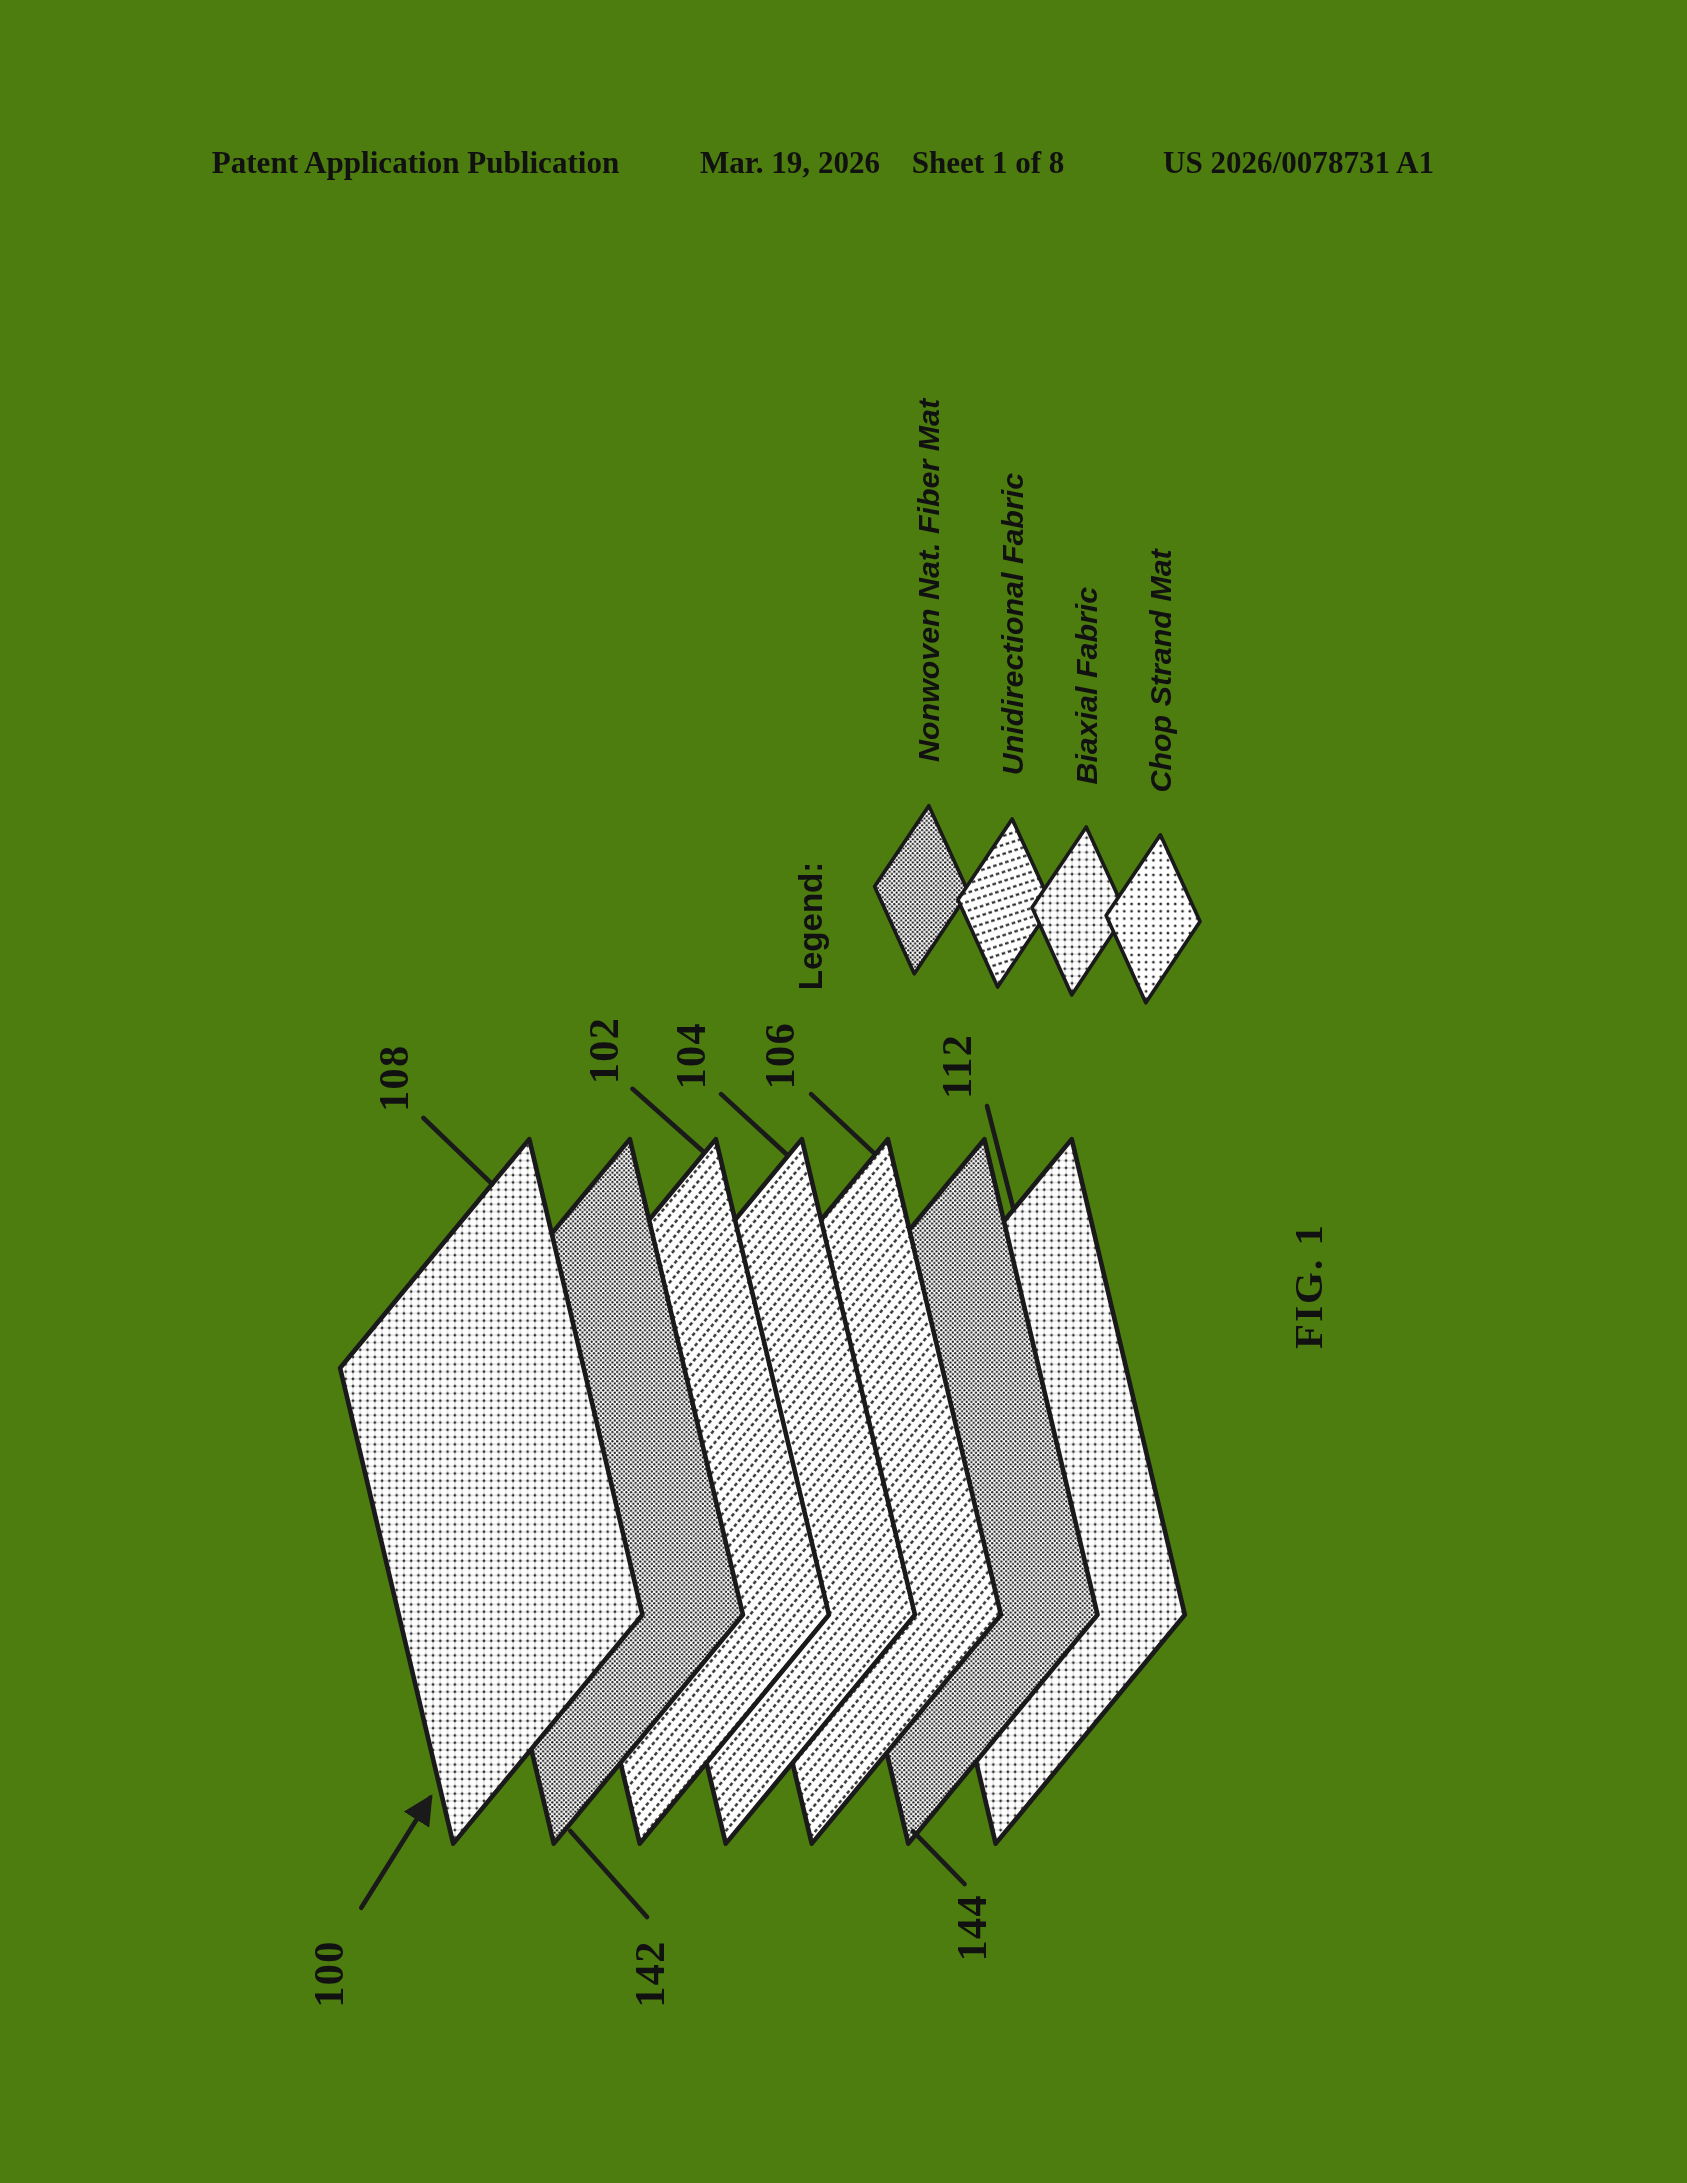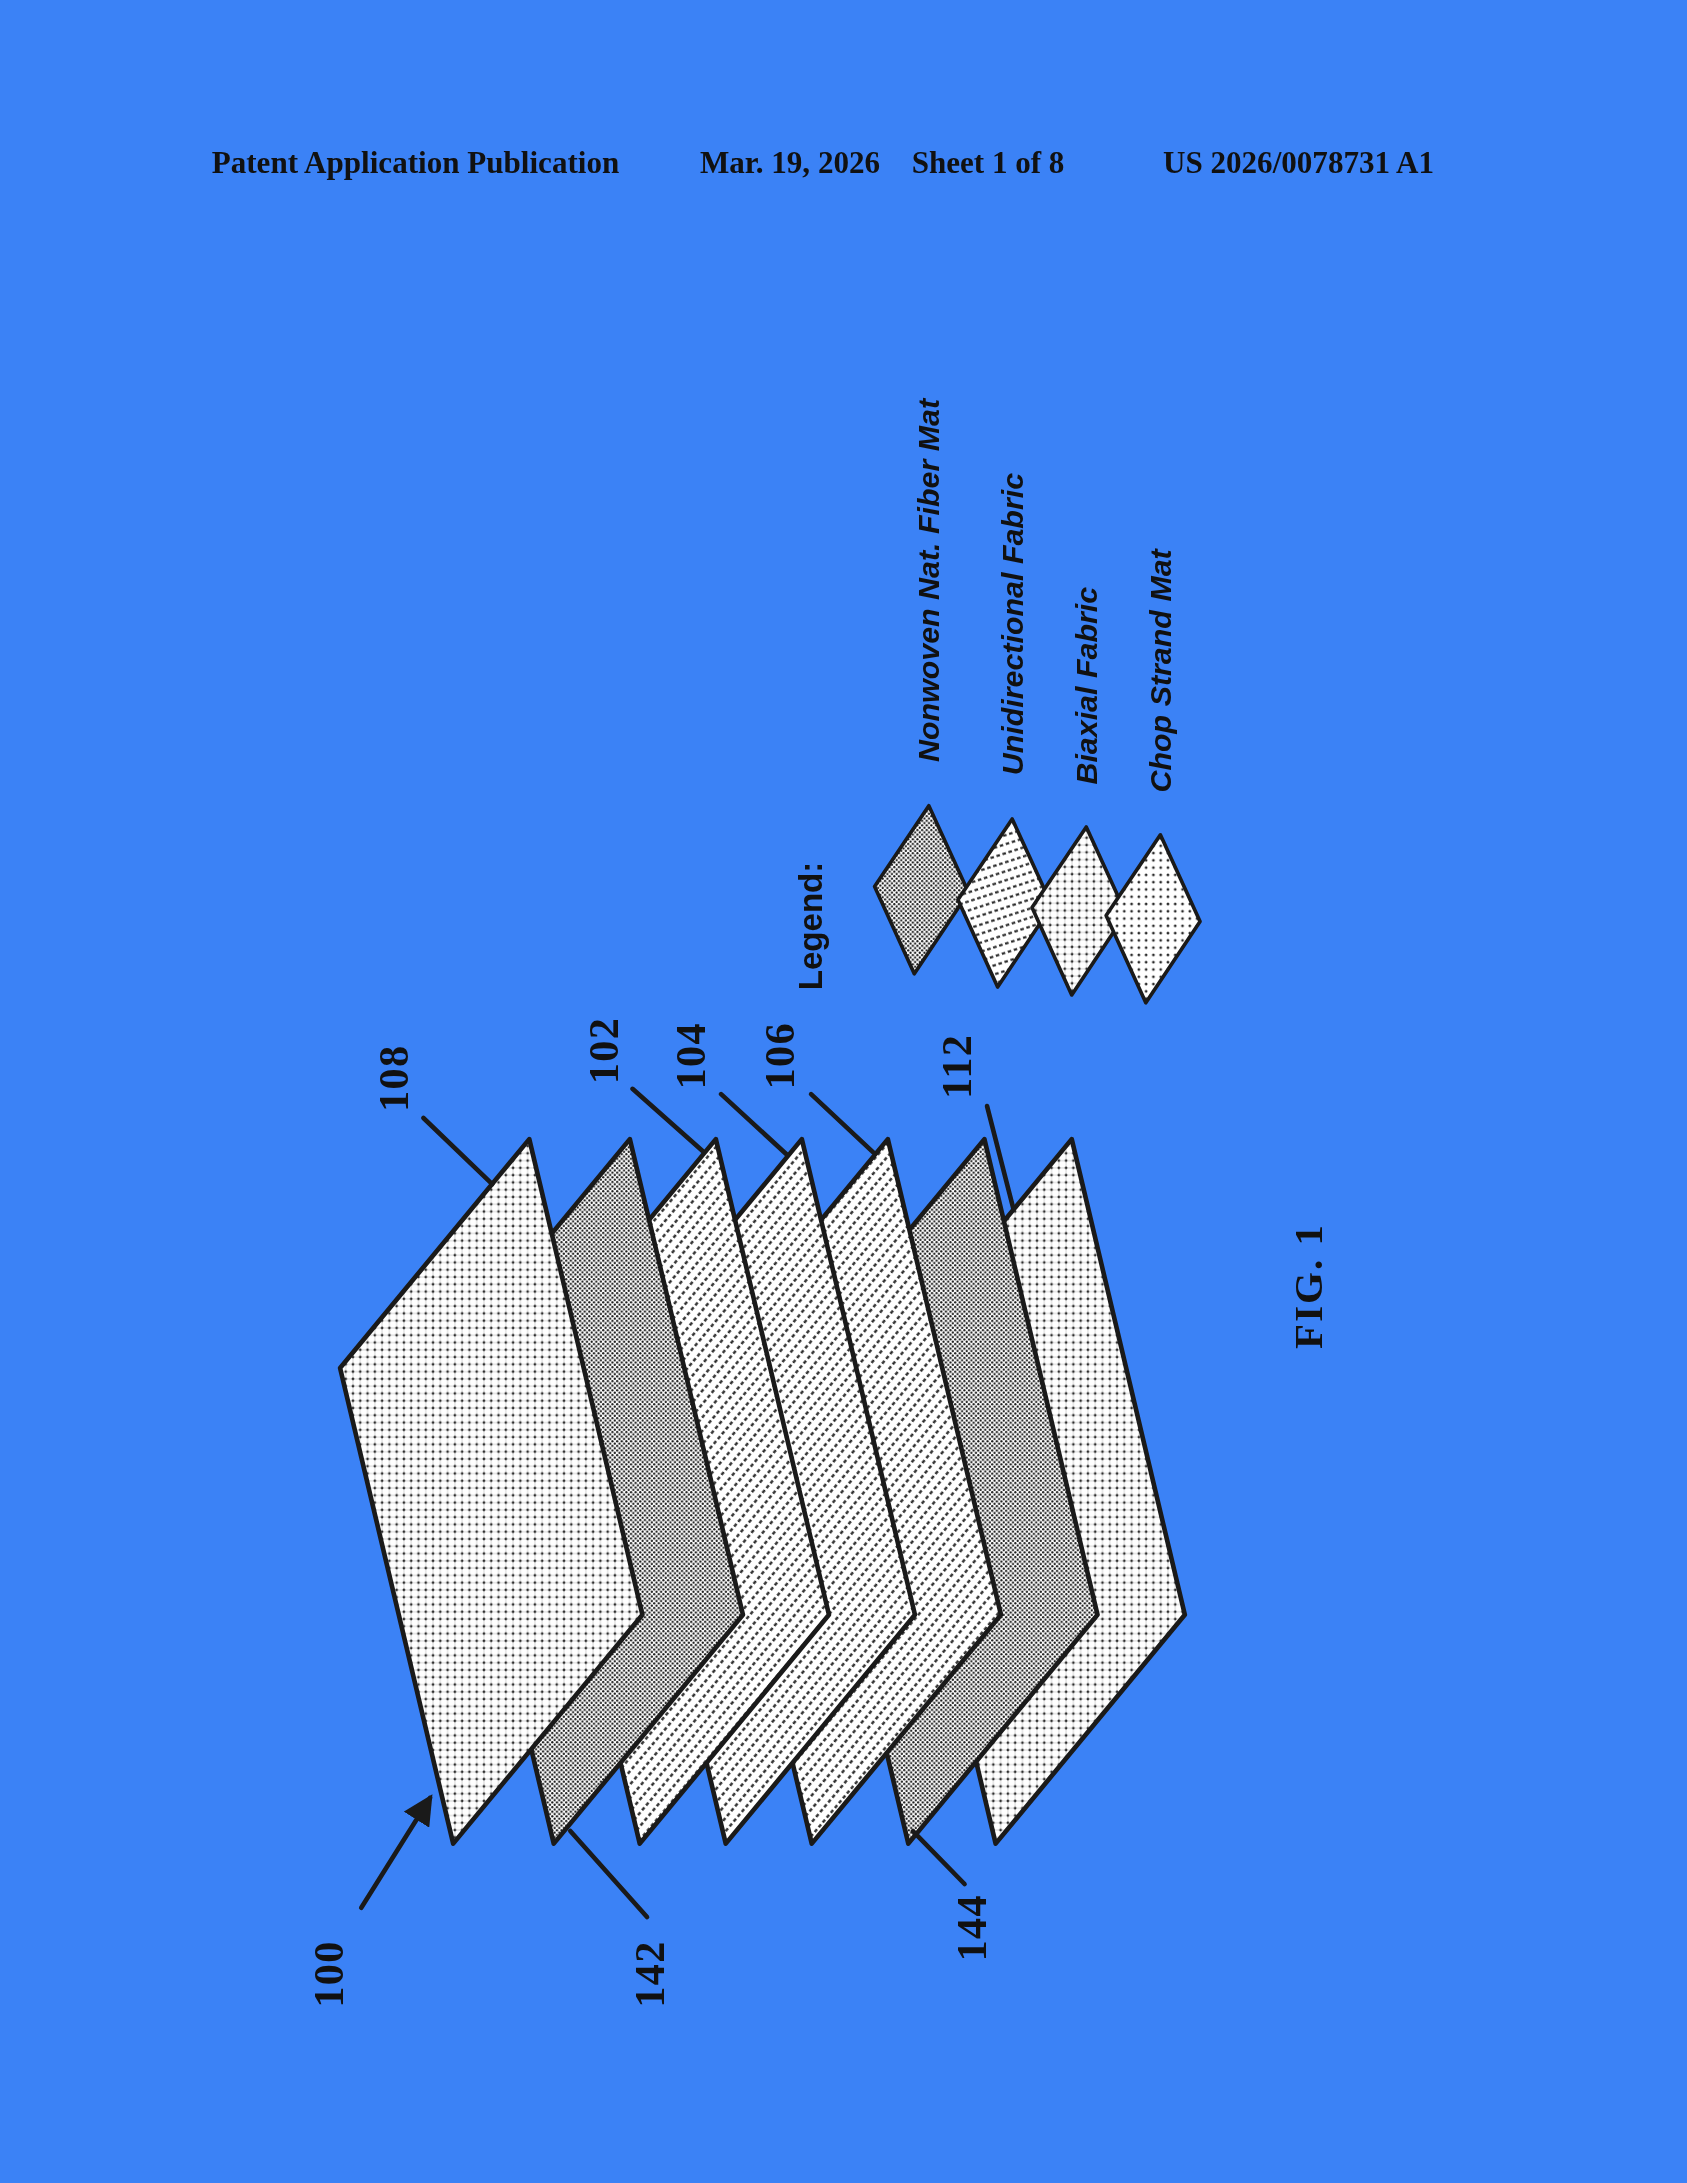--- a/index.html
+++ b/index.html
@@ -1,19 +1,19 @@
 <!DOCTYPE html>
 <html style="font-size:10.6px"><head>
 <meta charset="utf-8">
 <style>
   html,body { margin:0; padding:0; background:#e8e8e8; }
   .page {
     position:relative;
     width:1687px; height:2183px;
-    background:#3b82f6;
+    background:#4d7c0f;
     margin:0 auto;
     font-family:"Liberation Serif", serif;
     overflow:hidden;
   }
   svg { display:block; }
   .hdr { font-family:"Liberation Serif", serif; font-weight:bold; font-size:47px; fill:#111; }
   .refnum { font-family:"Liberation Serif", serif; font-weight:700; font-size:64px; fill:#111; letter-spacing:2px; }
   .figcap { font-family:"Liberation Serif", serif; font-weight:700; font-size:62px; fill:#111; letter-spacing:3px; }
   .legend-title { font-family:"Liberation Sans", sans-serif; font-weight:600; font-size:50px; fill:#111; }
   .legend-label { font-family:"Liberation Sans", sans-serif; font-style:italic; font-weight:600; font-size:46px; fill:#111; }

